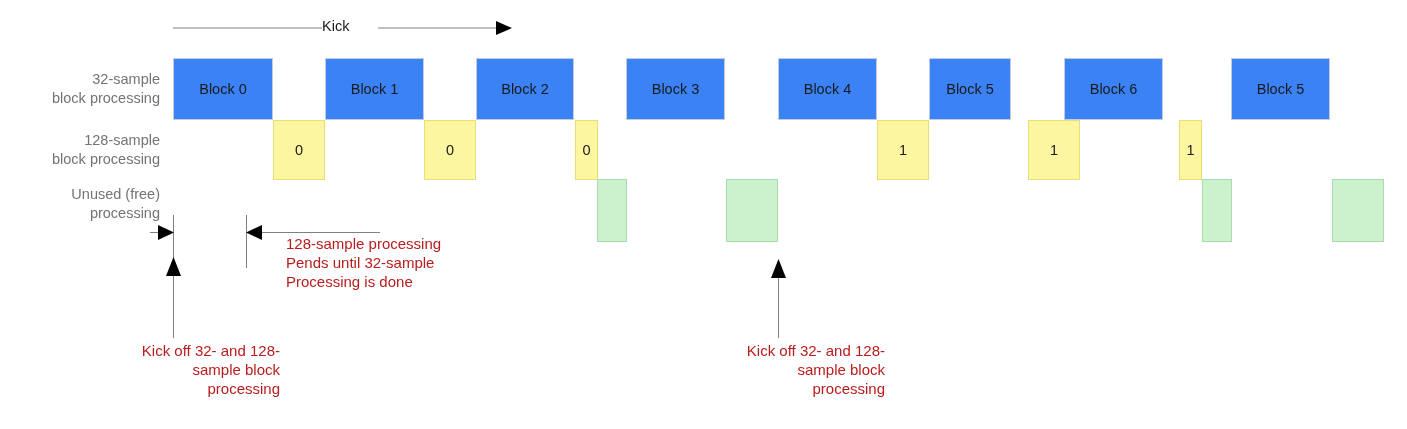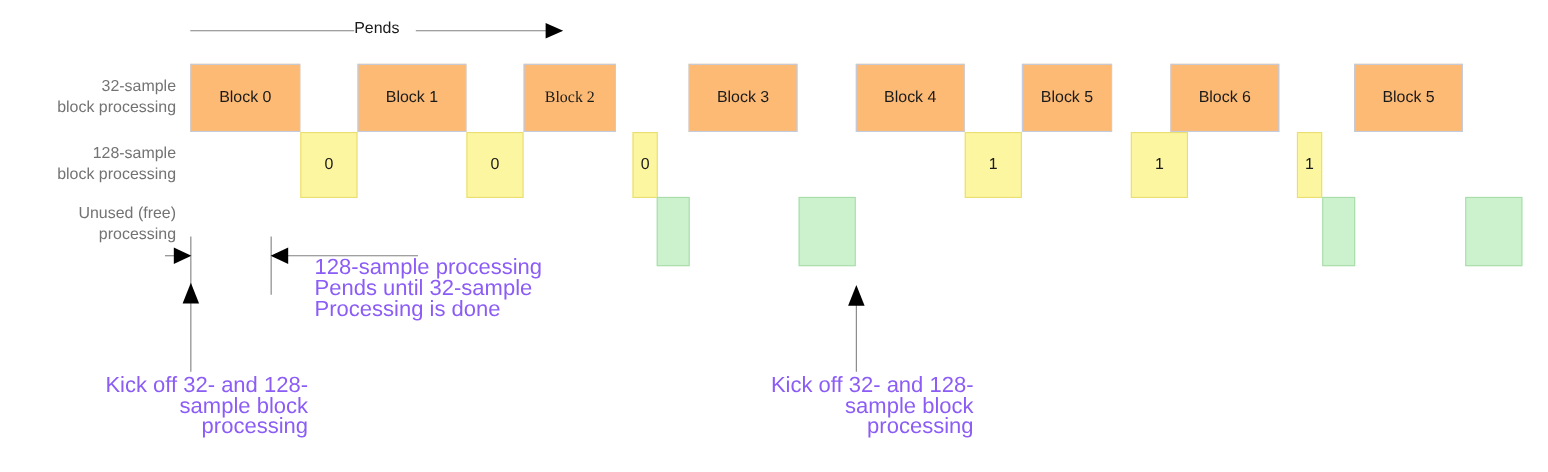--- a/index.html
+++ b/index.html
@@ -29,39 +29,39 @@
   .blk {
     position: absolute;
     box-sizing: border-box;
     display: flex;
     align-items: center;
     justify-content: center;
     font-size: 14.5px;
     color: #1a1a1a;
   }
   .blk.blue {
-    background: #fdba74;
+    background: #3b82f6;
     border: 1px solid #c3cbdc;
   }
   .blk.yellow {
     background: #fdf6a0;
     border: 1px solid #e8de72;
   }
   .blk.green {
     background: #ccf2cd;
     border: 1px solid #a9dcab;
   }
   .time-axis {
     position: absolute;
   }
   .annot {
     position: absolute;
-    font-size: 20px;
+    font-size: 15px;
     line-height: 19px;
-    color: #8b5cf6;
+    color: #b91c1c;
     white-space: pre-line;
   }
   .annot.center { text-align: right; }
   .annot.left { text-align: left; }
   svg.overlay {
     position: absolute;
     left: 0;
     top: 0;
     width: 1407px;
     height: 429px;
@@ -72,33 +72,33 @@
 <body>
 
 <div id="diagram">
 
   <div class="time-axis">
     <svg width="360" height="40" style="position:absolute;left:170px;top:10px;">
       <line x1="3" y1="18" x2="152" y2="18" stroke="#808080" stroke-width="1"></line>
       <line x1="208" y1="18" x2="328" y2="18" stroke="#808080" stroke-width="1"></line>
       <polygon points="326,11 342,18 326,25" fill="#000000"></polygon>
     </svg>
-    <div style="position:absolute;left:322px;top:18px;font-size:14.5px;color:#1a1a1a;">Pends</div>
+    <div style="position:absolute;left:322px;top:18px;font-size:14.5px;color:#1a1a1a;">Kick</div>
   </div>
 
   <div class="row-label" style="left:20px;top:70px;width:140px;">32-sample
 block processing</div>
   <div class="row-label" style="left:20px;top:131px;width:140px;">128-sample
 block processing</div>
   <div class="row-label" style="left:20px;top:185px;width:140px;">Unused (free)
 processing</div>
 
   <div class="blk blue" style="left:173px;top:58px;width:100px;height:62px;">Block 0</div>
   <div class="blk blue" style="left:325px;top:58px;width:99px;height:62px;">Block 1</div>
-  <div class="blk blue" style="left:476px;top:58px;width:84px;height:62px;font-family:Liberation Serif, serif;">Block 2</div>
+  <div class="blk blue" style="left:476px;top:58px;width:98px;height:62px;">Block 2</div>
   <div class="blk blue" style="left:626px;top:58px;width:99px;height:62px;">Block 3</div>
   <div class="blk blue" style="left:778px;top:58px;width:99px;height:62px;">Block 4</div>
   <div class="blk blue" style="left:929px;top:58px;width:82px;height:62px;">Block 5</div>
   <div class="blk blue" style="left:1064px;top:58px;width:99px;height:62px;">Block 6</div>
   <div class="blk blue" style="left:1231px;top:58px;width:99px;height:62px;">Block 5</div>
 
   <div class="blk yellow" style="left:273px;top:120px;width:52px;height:60px;">0</div>
   <div class="blk yellow" style="left:424px;top:120px;width:52px;height:60px;">0</div>
   <div class="blk yellow" style="left:575px;top:120px;width:23px;height:60px;">0</div>
   <div class="blk yellow" style="left:877px;top:120px;width:52px;height:60px;">1</div>

